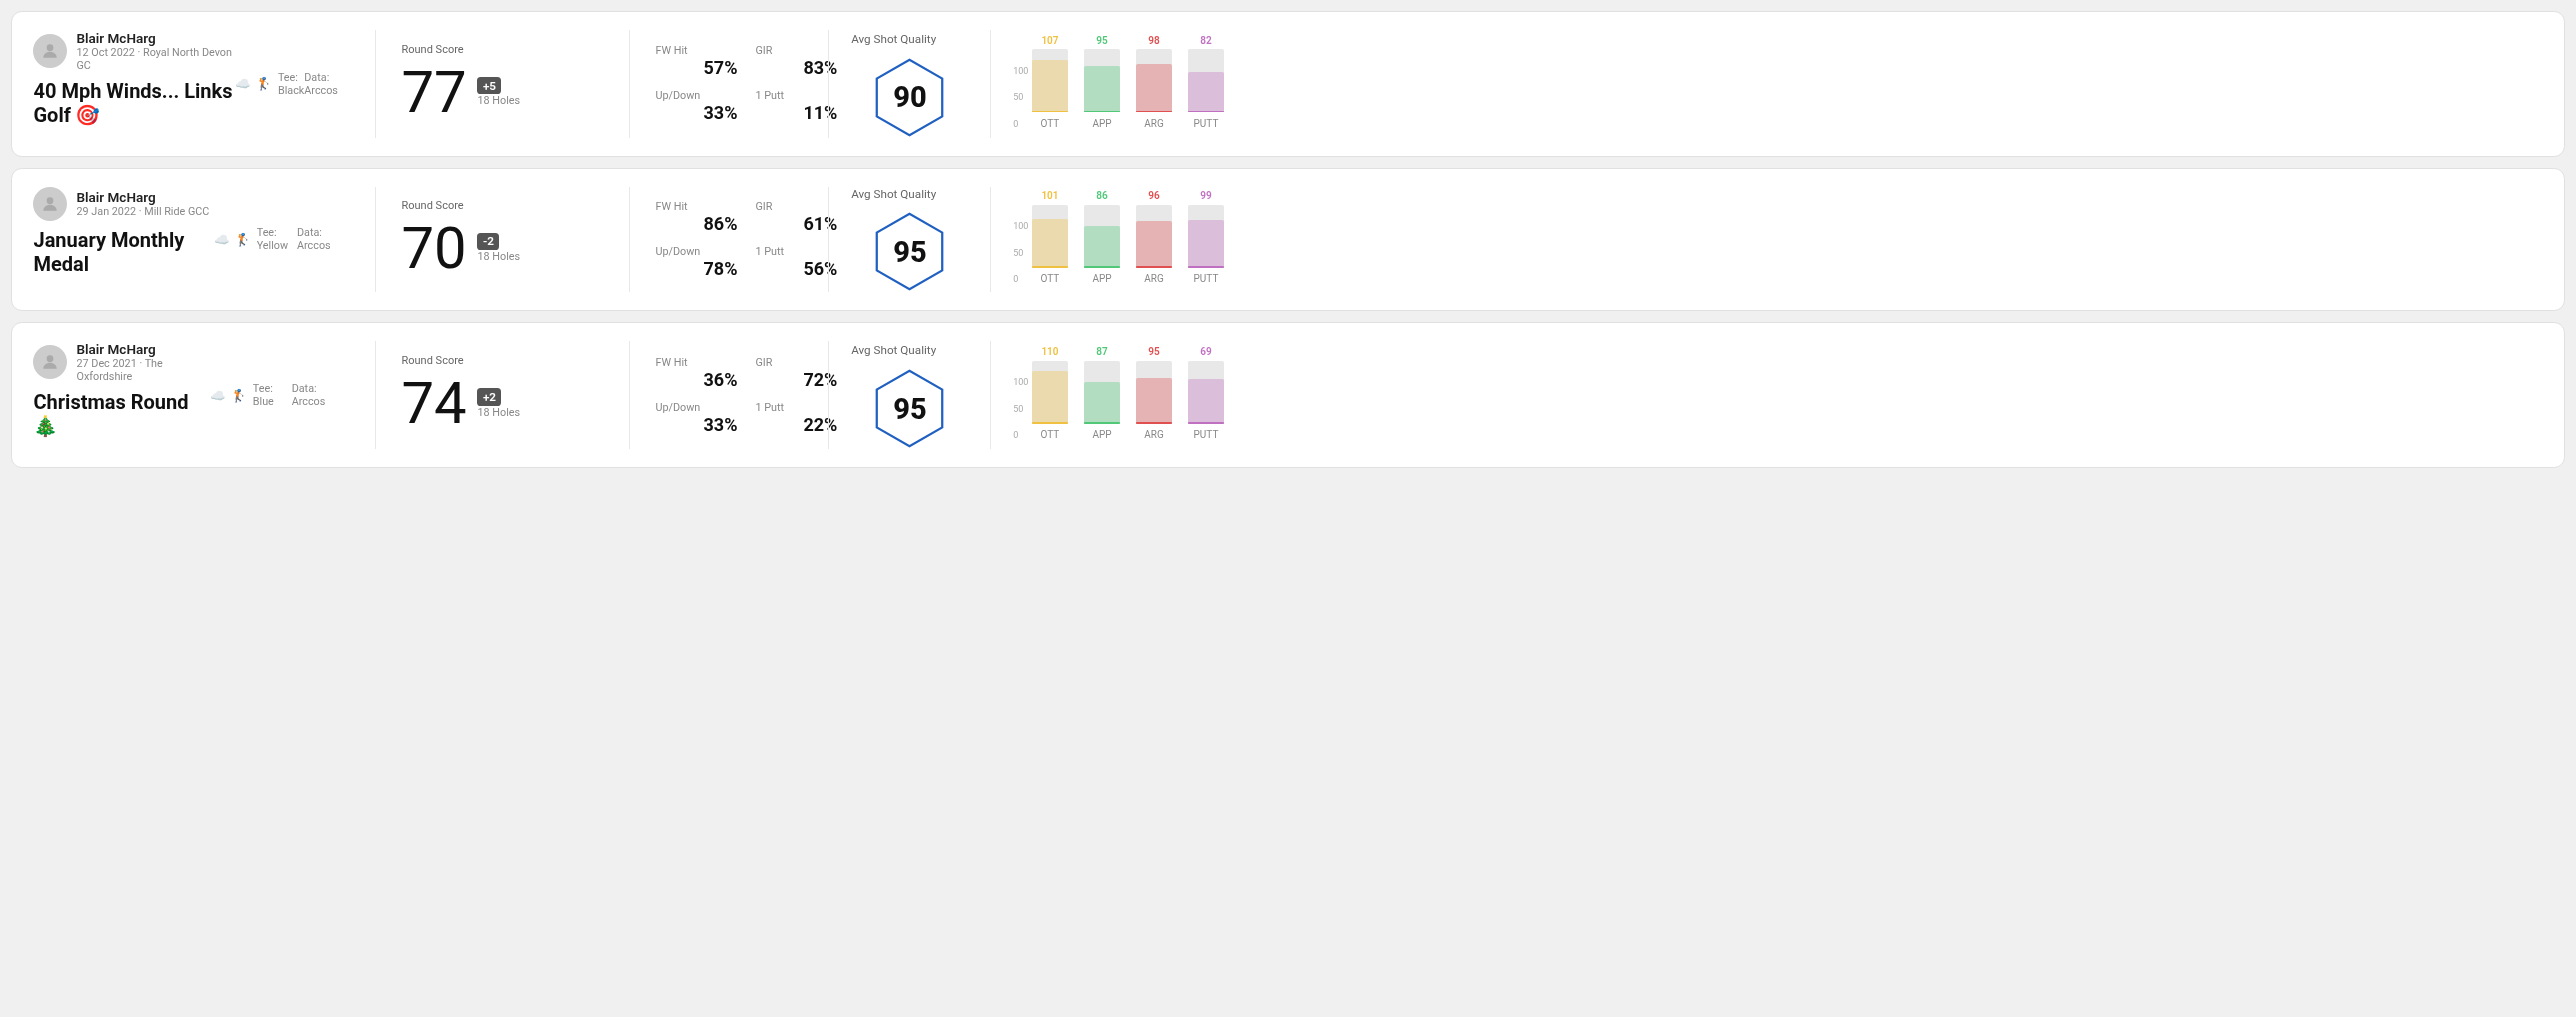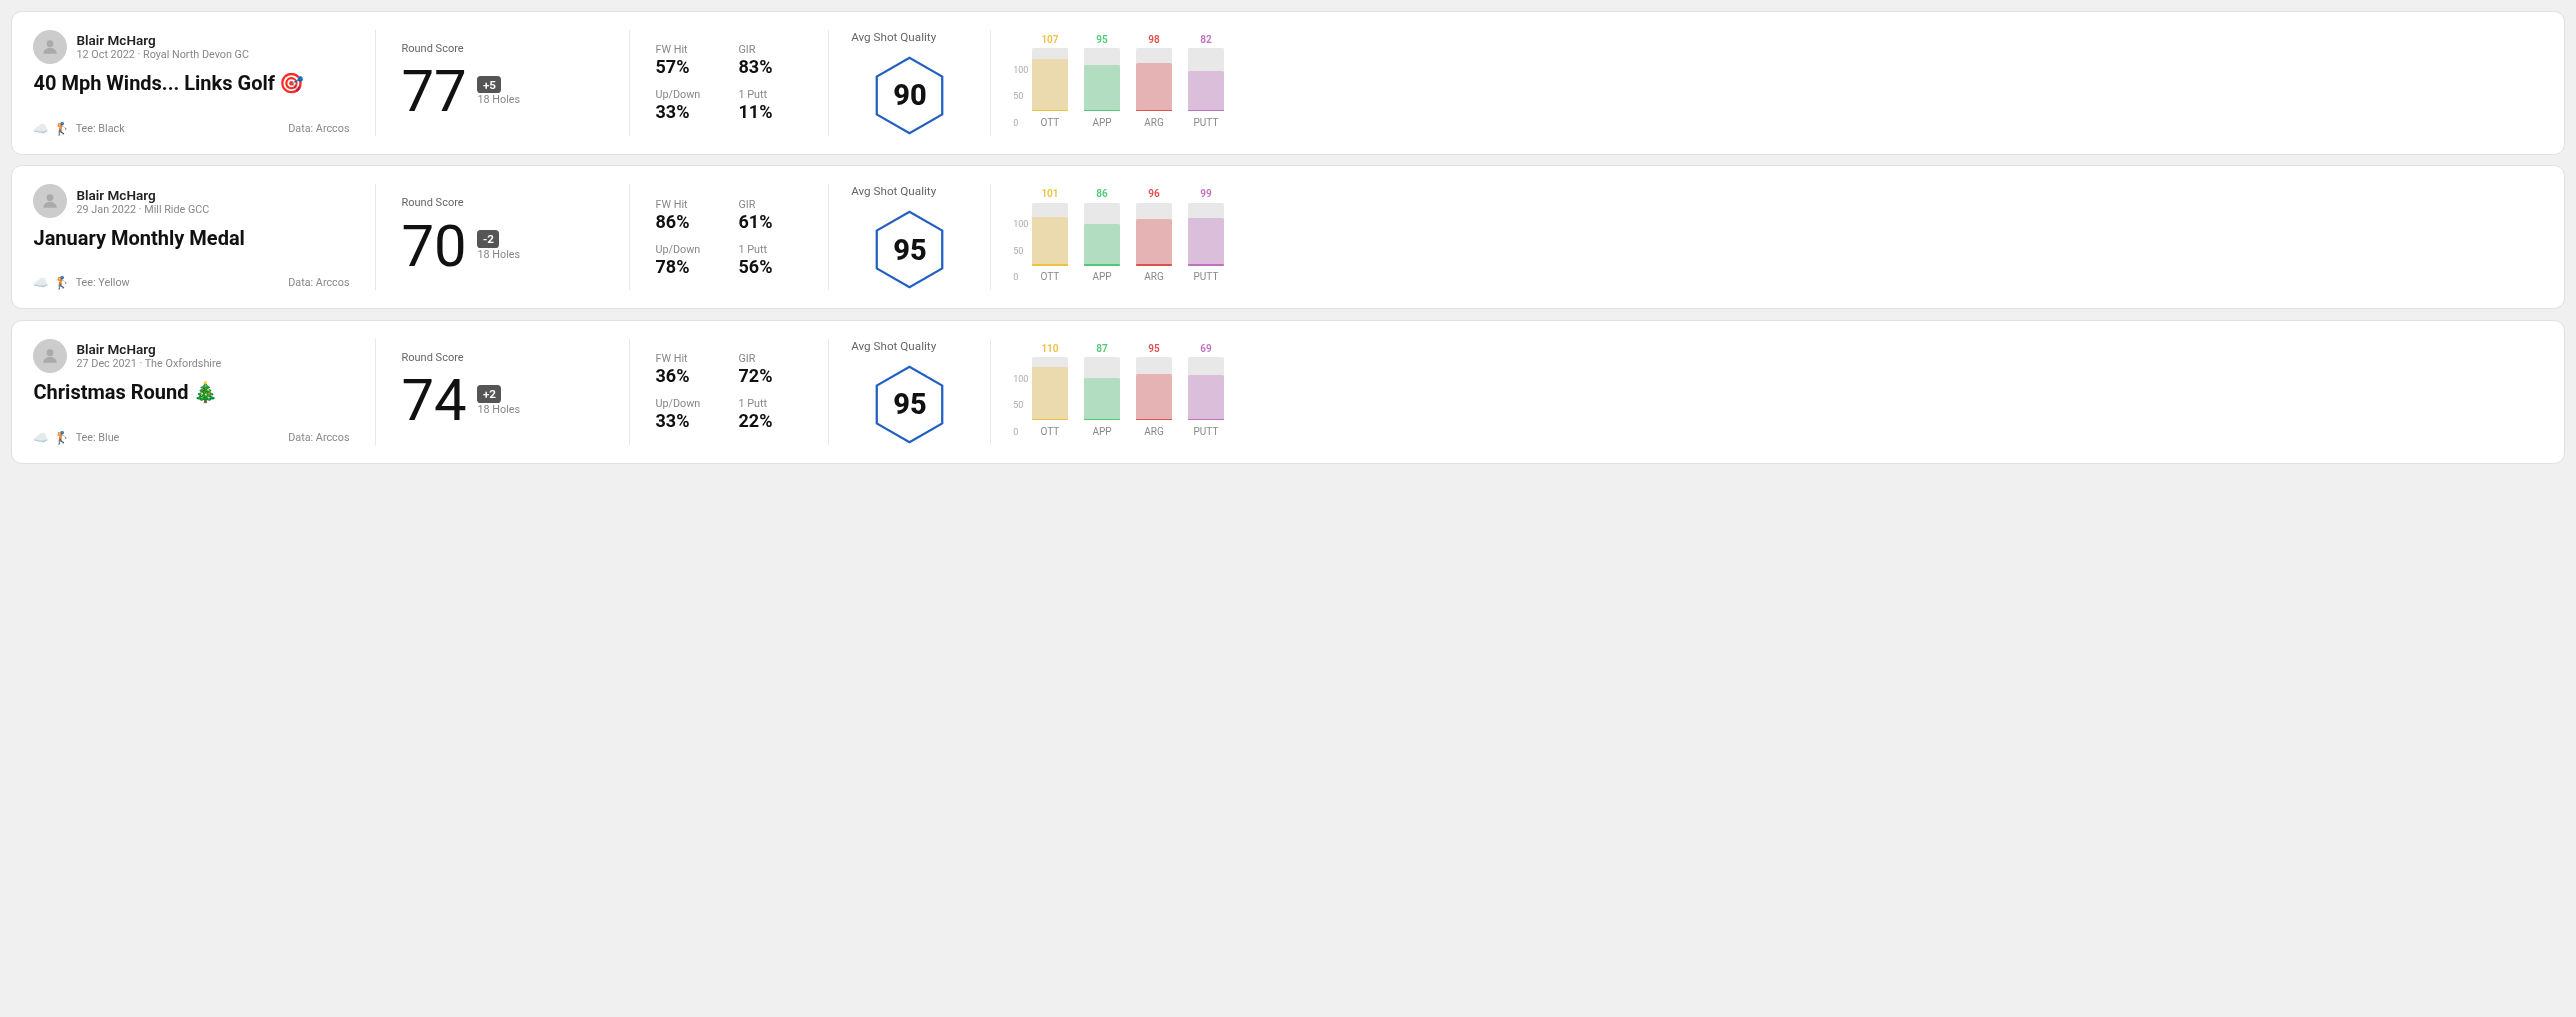--- a/index.html
+++ b/index.html
@@ -16,21 +16,21 @@
       margin-bottom: 10.8px;
       padding: 18px 21.7px;
       display: flex;
       align-items: stretch;
       gap: 0;
     }
     .left-section {
       width: 343px;
       flex-shrink: 0;
       display: flex;
-      flex-direction: column;
+      flex-direction: row;
       justify-content: space-between;
       padding-right: 26px;
       border-right: 0.9px solid #e8e8e8;
     }
     .user-info {
       display: flex;
       align-items: center;
       gap: 9px;
       margin-bottom: 7.2px;
     }
@@ -128,20 +128,21 @@
     }
     .stat-item {}
     .stat-label {
       font-size: 10.8px;
       color: #888;
     }
     .stat-value {
       font-size: 18px;
       font-weight: 700;
       color: #111;
+      margin-left: 48px;
     }
     .quality-section {
       width: 162px;
       flex-shrink: 0;
       padding: 0 21.7px;
       display: flex;
       flex-direction: column;
       align-items: center;
       justify-content: flex-end;
       border-left: 0.9px solid #e8e8e8;

